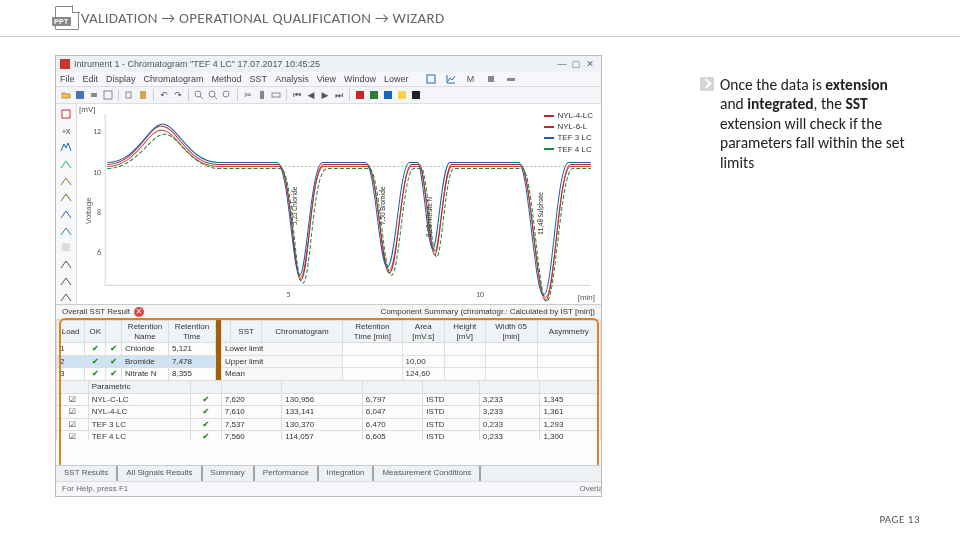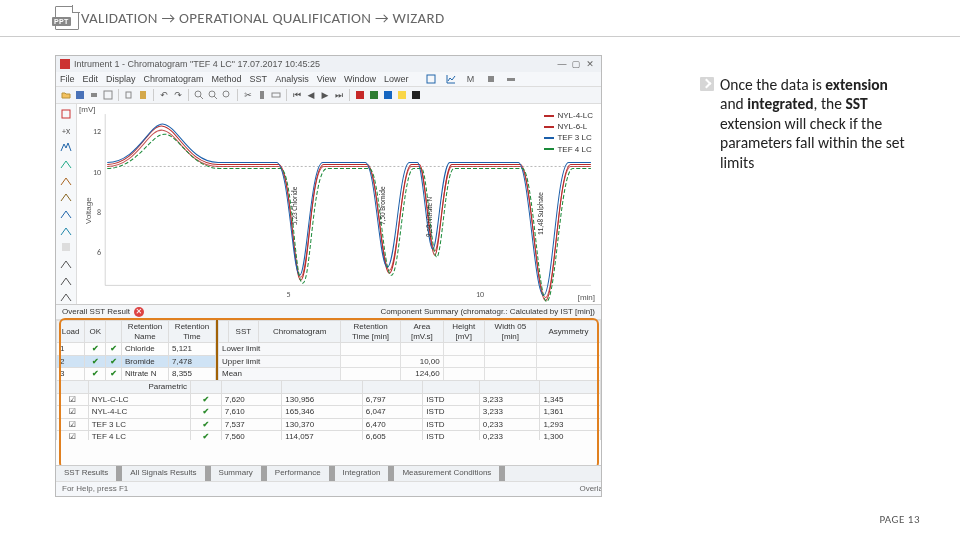--- a/index.html
+++ b/index.html
@@ -32,36 +32,36 @@
 .plot .yt{position:absolute;left:2px;transform:rotate(-90deg);transform-origin:left top;font:8px/1 Arial;color:#555}
 .plot svg{position:absolute;inset:0}
 .legend{position:absolute;right:8px;top:6px;font:8px/1.4 Arial}
 .legend div{display:flex;align-items:center;gap:3px}
 .legend .sw{width:10px;height:2px}
 .tbl-wrap{height:180px;border-top:1px solid #ccc;background:#fdfdfd;display:flex;flex-direction:column;font:8px/1 Arial;color:#333}
 .tbl-tab{height:14px;display:flex;align-items:center;padding:0 6px;gap:4px;background:#f4f6f8;border-bottom:1px solid #ddd}
 .tbl-tab .x{width:10px;height:10px;border-radius:5px;background:#d44;color:#fff;display:flex;align-items:center;justify-content:center;font:8px/1 Arial}
 .highlight-box{position:absolute;left:3px;top:262px;width:536px;height:147px;border:2px solid #e08020;border-radius:6px;pointer-events:none}
 .tbl{display:flex;height:60px}
-.tbl-l{width:160px;border-right:2px solid #a16207}
+.tbl-l{width:160px;border-right:5px solid #a16207}
 .tbl-r{flex:1}
 table{border-collapse:collapse;width:100%}
 th,td{border:1px solid #ddd;padding:1px 3px;font:8px/1.2 Arial;text-align:left;white-space:nowrap}
 th{background:#f0f3f6;font-weight:400;text-align:center}
 .ok-col{text-align:center}
 .chk{color:#2a8a2a;font-weight:700}
 .row-sel td{background:#cfe3f5}
 .stats{height:50px;padding:2px}
-.stats td{border:1px solid #e0e0e0;text-align:right}
+.stats td{border:1px solid #e0e0e0;}
 .stats td.lbl{text-align:left;background:#f7f8fa}
 .samples{height:60px;overflow:hidden}
 .samples td.c{text-align:center}
-.samples th{text-align:right}
+.samples th{text-align:left}
 .bottom-tabs{position:absolute;left:0;bottom:14px;height:16px;background:#eef1f4;display:flex;font:8px/1 Arial;border-top:1px solid #ccc;width:100%}
-.bottom-tabs .bt{padding:3px 8px;border-right:6px solid #a3a3a3;color:#555}
+.bottom-tabs .bt{padding:3px 8px;border-right:2px solid #a3a3a3;color:#555}
 .status{position:absolute;left:0;bottom:0;height:14px;background:#f5f7fa;font:8px/1 Arial;color:#666;display:flex;align-items:center;padding:0 6px;width:100%;border-top:1px solid #ddd}
 .status .gap{flex:1}
 .right-col{flex:1;padding:38px 45px 0 25px}
 .bullet{display:flex;margin-bottom:18px}
 .arrow{width:14px;height:14px;flex:none;margin-top:2px;margin-right:6px;background:#d6d6d6;position:relative;border-radius:1px}
 .arrow:after{content:"";position:absolute;left:3px;top:3px;width:5px;height:5px;border-top:2px solid #fff;border-right:2px solid #fff;transform:rotate(45deg)}
 .btxt{font-size:15.5px;line-height:1.25;color:#222}
 .btxt b{font-weight:700}
 .footer{position:absolute;right:40px;bottom:14px;font-size:11px;letter-spacing:.5px;color:#555}
 </style>
@@ -452,21 +452,21 @@
                   <td>6,797</td>
                   <td>ISTD</td>
                   <td>3,233</td>
                   <td>1,345</td>
                 </tr>
                 <tr>
                   <td class="c">☑</td>
                   <td>NYL-4-LC</td>
                   <td class="c"><span class="chk">✔</span></td>
                   <td>7,610</td>
-                  <td>165,346</td>
+                  <td>133,141</td>
                   <td>6,047</td>
                   <td>ISTD</td>
                   <td>3,233</td>
                   <td>1,361</td>
                 </tr>
                 <tr>
                   <td class="c">☑</td>
                   <td>TEF 3 LC</td>
                   <td class="c"><span class="chk">✔</span></td>
                   <td>7,537</td>

